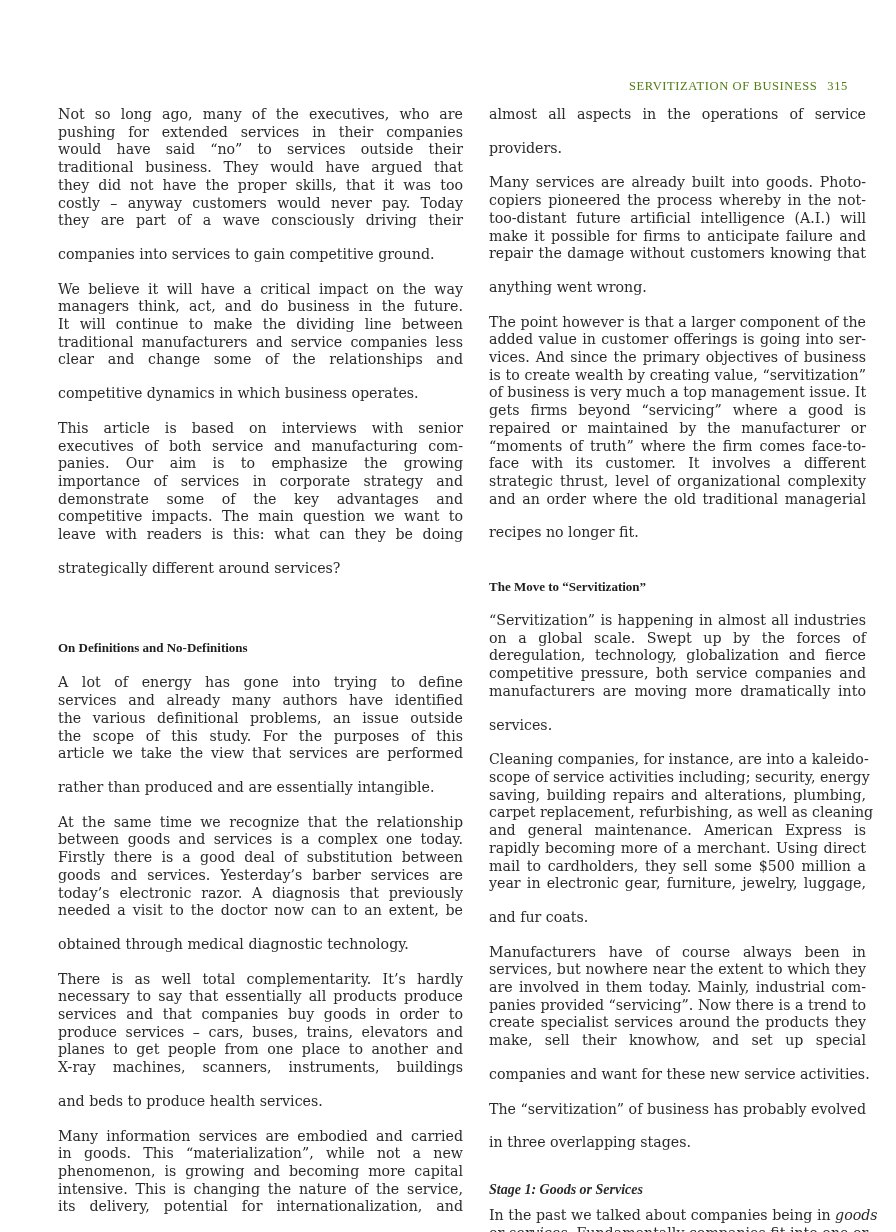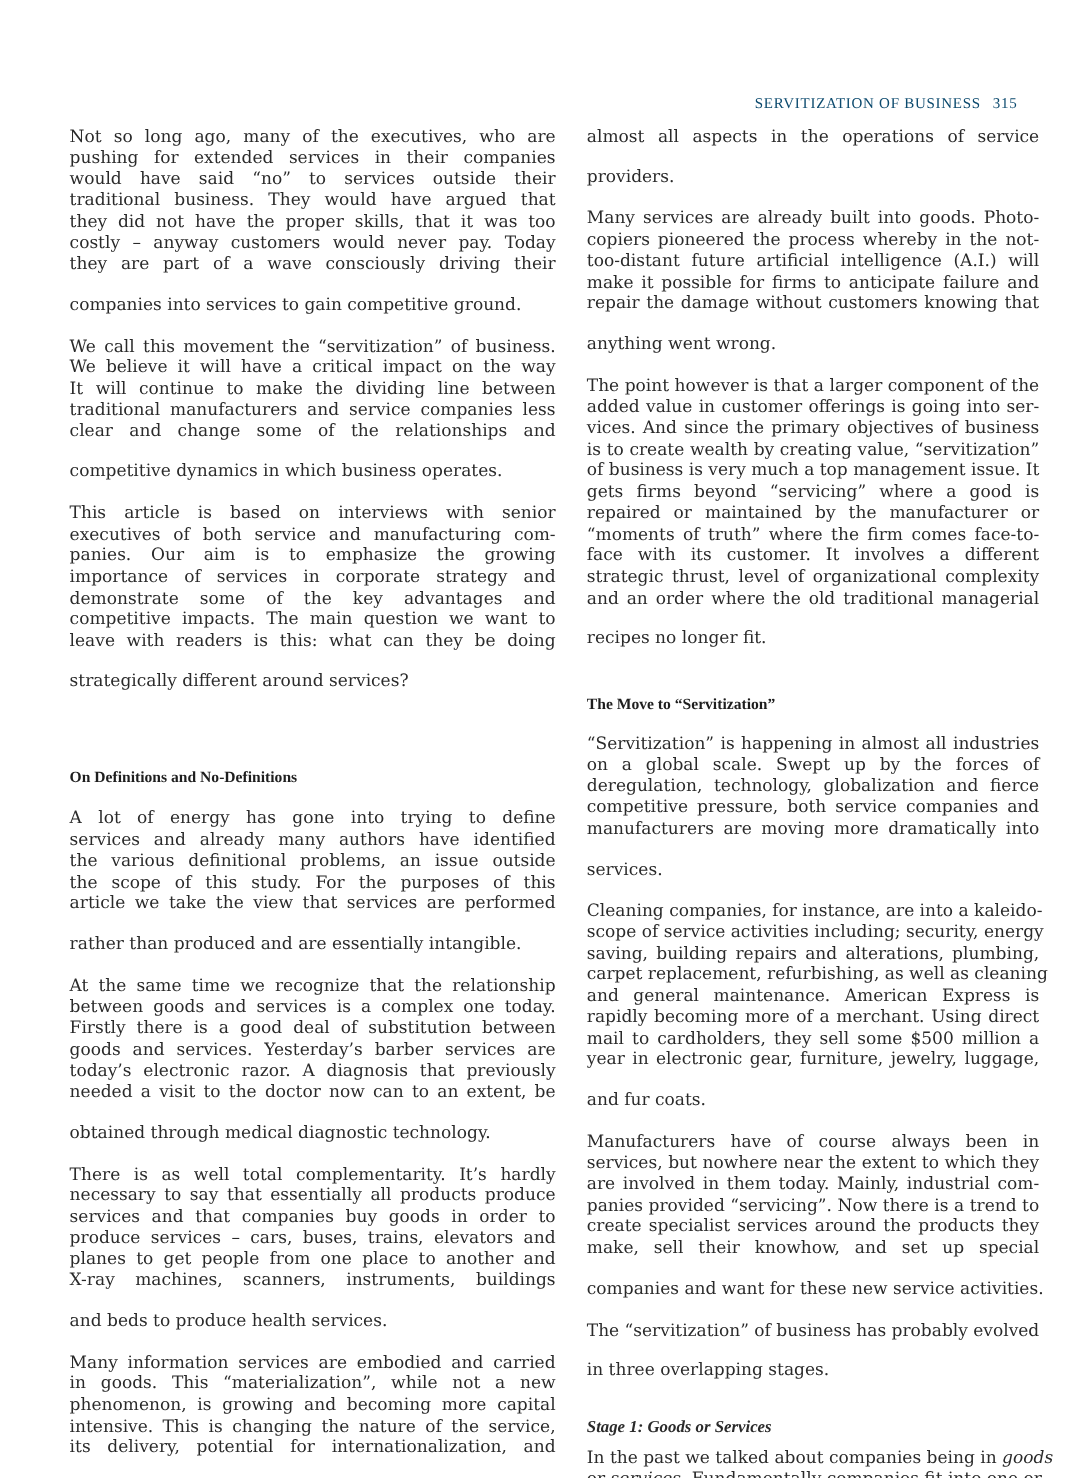--- a/index.html
+++ b/index.html
@@ -4,21 +4,21 @@
   <style>
     html, body { margin: 0; padding: 0; background: #ffffff; }
     body {
       width: 896px; height: 1232px; position: relative; overflow: hidden;
       font-family: "DejaVu Serif", "Liberation Serif", serif;
       color: #2a2a2a;
     }
     .running-head {
       position: absolute; top: 79px; left: 629px;
       font-family: "Liberation Serif", serif; font-size: 12.5px;
-      letter-spacing: 0.6px; color: #0c4a6e;
+      letter-spacing: 0.6px; color: #4d7c0f;
     }
     .running-head .pg { margin-left: 10px; }
     .col { position: absolute; top: 106px; width: 405px; }
     .col.left { left: 58px; }
     .col.right { left: 489px; width: 377px; }
     .para { margin: 0; font-size: 14.2px; line-height: 17.7px; text-align: justify; }
     .para .ln { display: block; text-align-last: justify; white-space: nowrap; }
     .para .ln.last { text-align-last: left; margin-top: 16px; }
     .heading {
       margin: 0; font-size: 13px; font-weight: bold;
@@ -39,22 +39,22 @@
       <span class="ln">Not so long ago, many of the executives, who are</span>
       <span class="ln">pushing for extended services in their companies</span>
       <span class="ln">would have said “no” to services outside their</span>
       <span class="ln">traditional business. They would have argued that</span>
       <span class="ln">they did not have the proper skills, that it was too</span>
       <span class="ln">costly – anyway customers would never pay. Today</span>
       <span class="ln">they are part of a wave consciously driving their</span>
       <span class="ln last">companies into services to gain competitive ground.</span>
     </p>
   <p class="para" style="margin-bottom:17px">
-      <span class="ln">We call this movement the “servitization” of business.</span>
       <span class="ln">We believe it will have a critical impact on the way</span>
+      <span class="ln">managers think, act, and do business in the future.</span>
       <span class="ln">It will continue to make the dividing line between</span>
       <span class="ln">traditional manufacturers and service companies less</span>
       <span class="ln">clear and change some of the relationships and</span>
       <span class="ln last">competitive dynamics in which business operates.</span>
     </p>
   <p class="para" style="margin-bottom:63px">
       <span class="ln">This article is based on interviews with senior</span>
       <span class="ln">executives of both service and manufacturing com-</span>
       <span class="ln">panies. Our aim is to emphasize the growing</span>
       <span class="ln">importance of services in corporate strategy and</span>

